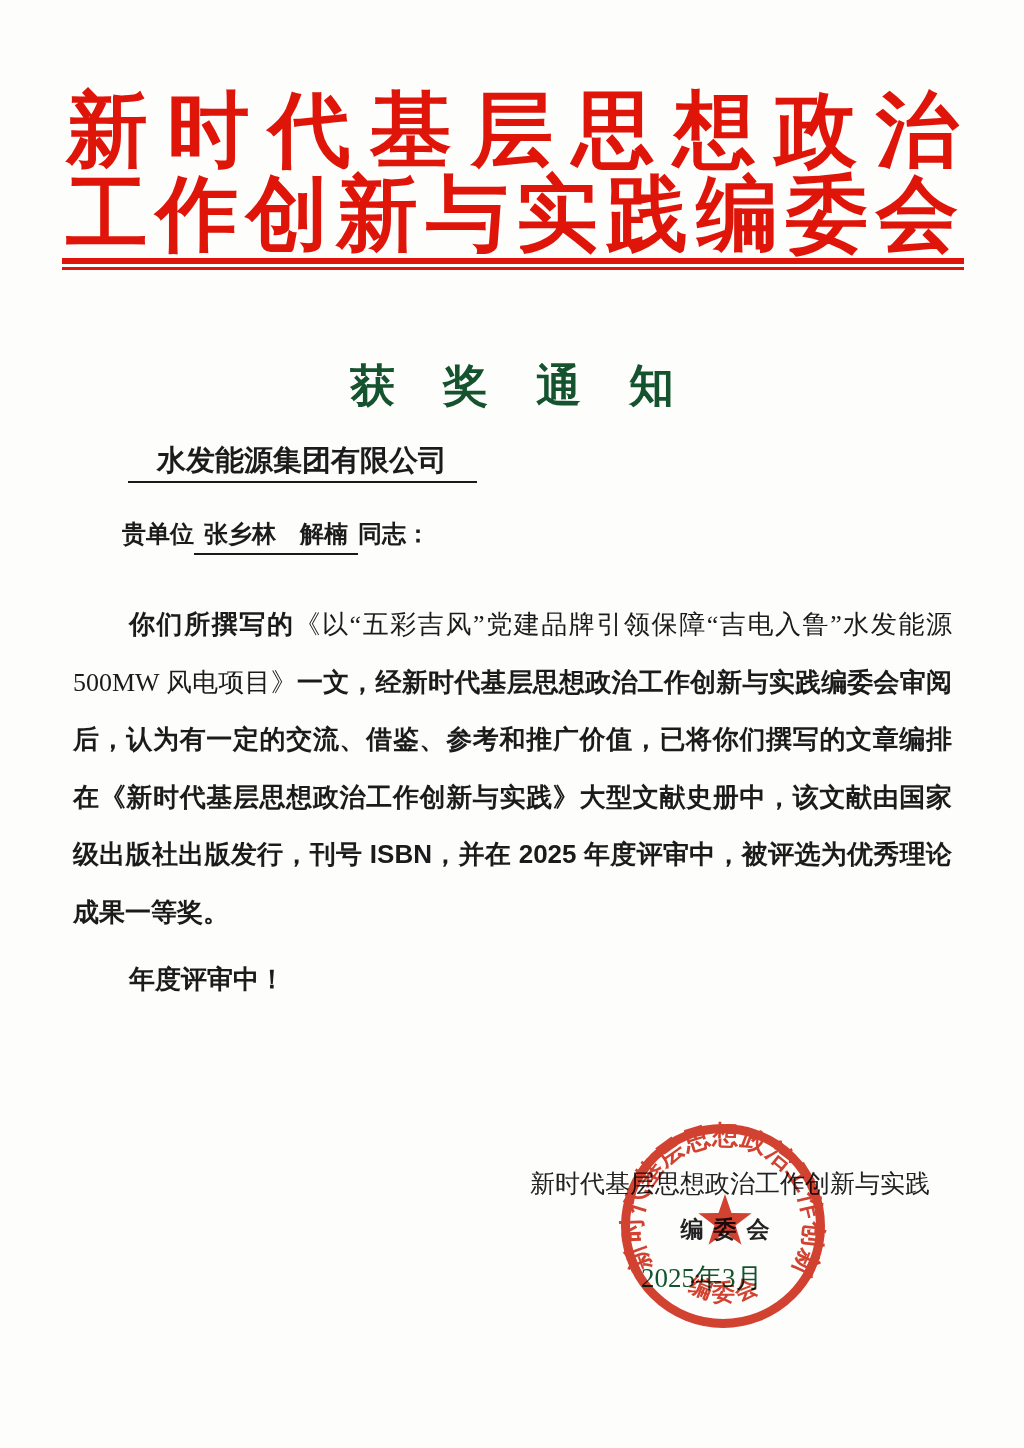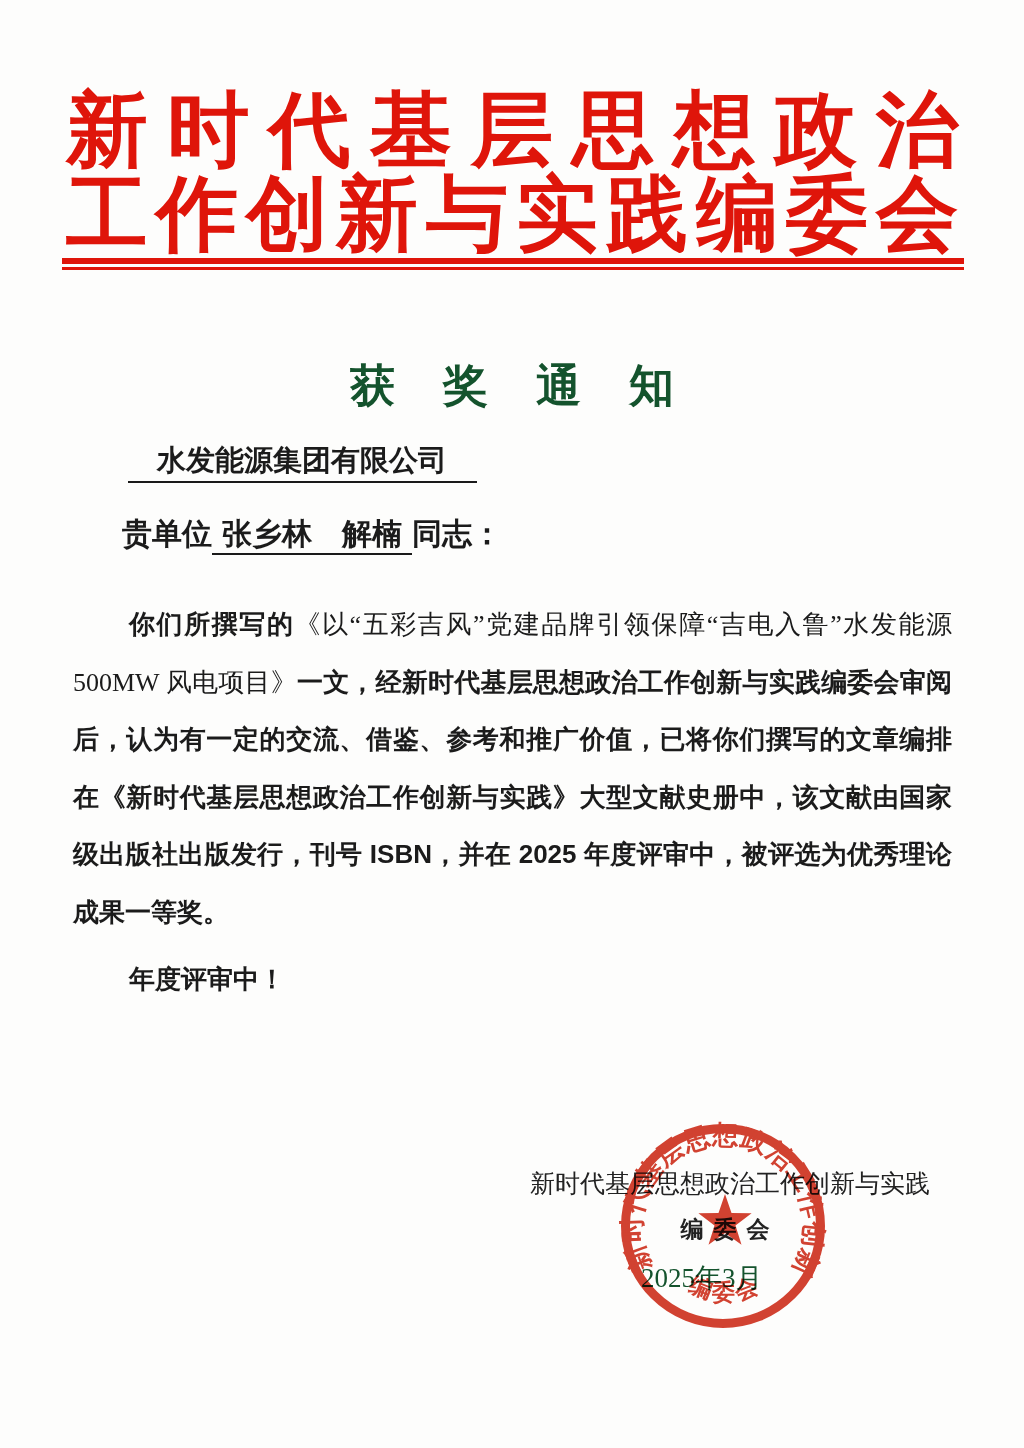--- a/index.html
+++ b/index.html
@@ -49,21 +49,21 @@
     font-size:29px;line-height:36px;font-weight:600;text-decoration:underline;
   }
   .company-underline{
     display:inline-block;
     padding:0 30px 3px 29px;
     border-bottom:2px solid #1a1a1a;
   }
   .salutation-line{
     position:absolute;left:122px;top:517px;
     font-family:"Liberation Serif",serif;
-    font-size:30px;line-height:34px;font-weight:600;
+    font-size:24px;line-height:34px;font-weight:600;
     white-space:nowrap;
   }
   .names-underline{
     display:inline-block;
     padding:0 10px 2px 10px;
     border-bottom:2px solid #1a1a1a;
   }
 
   
   .letter-body{

